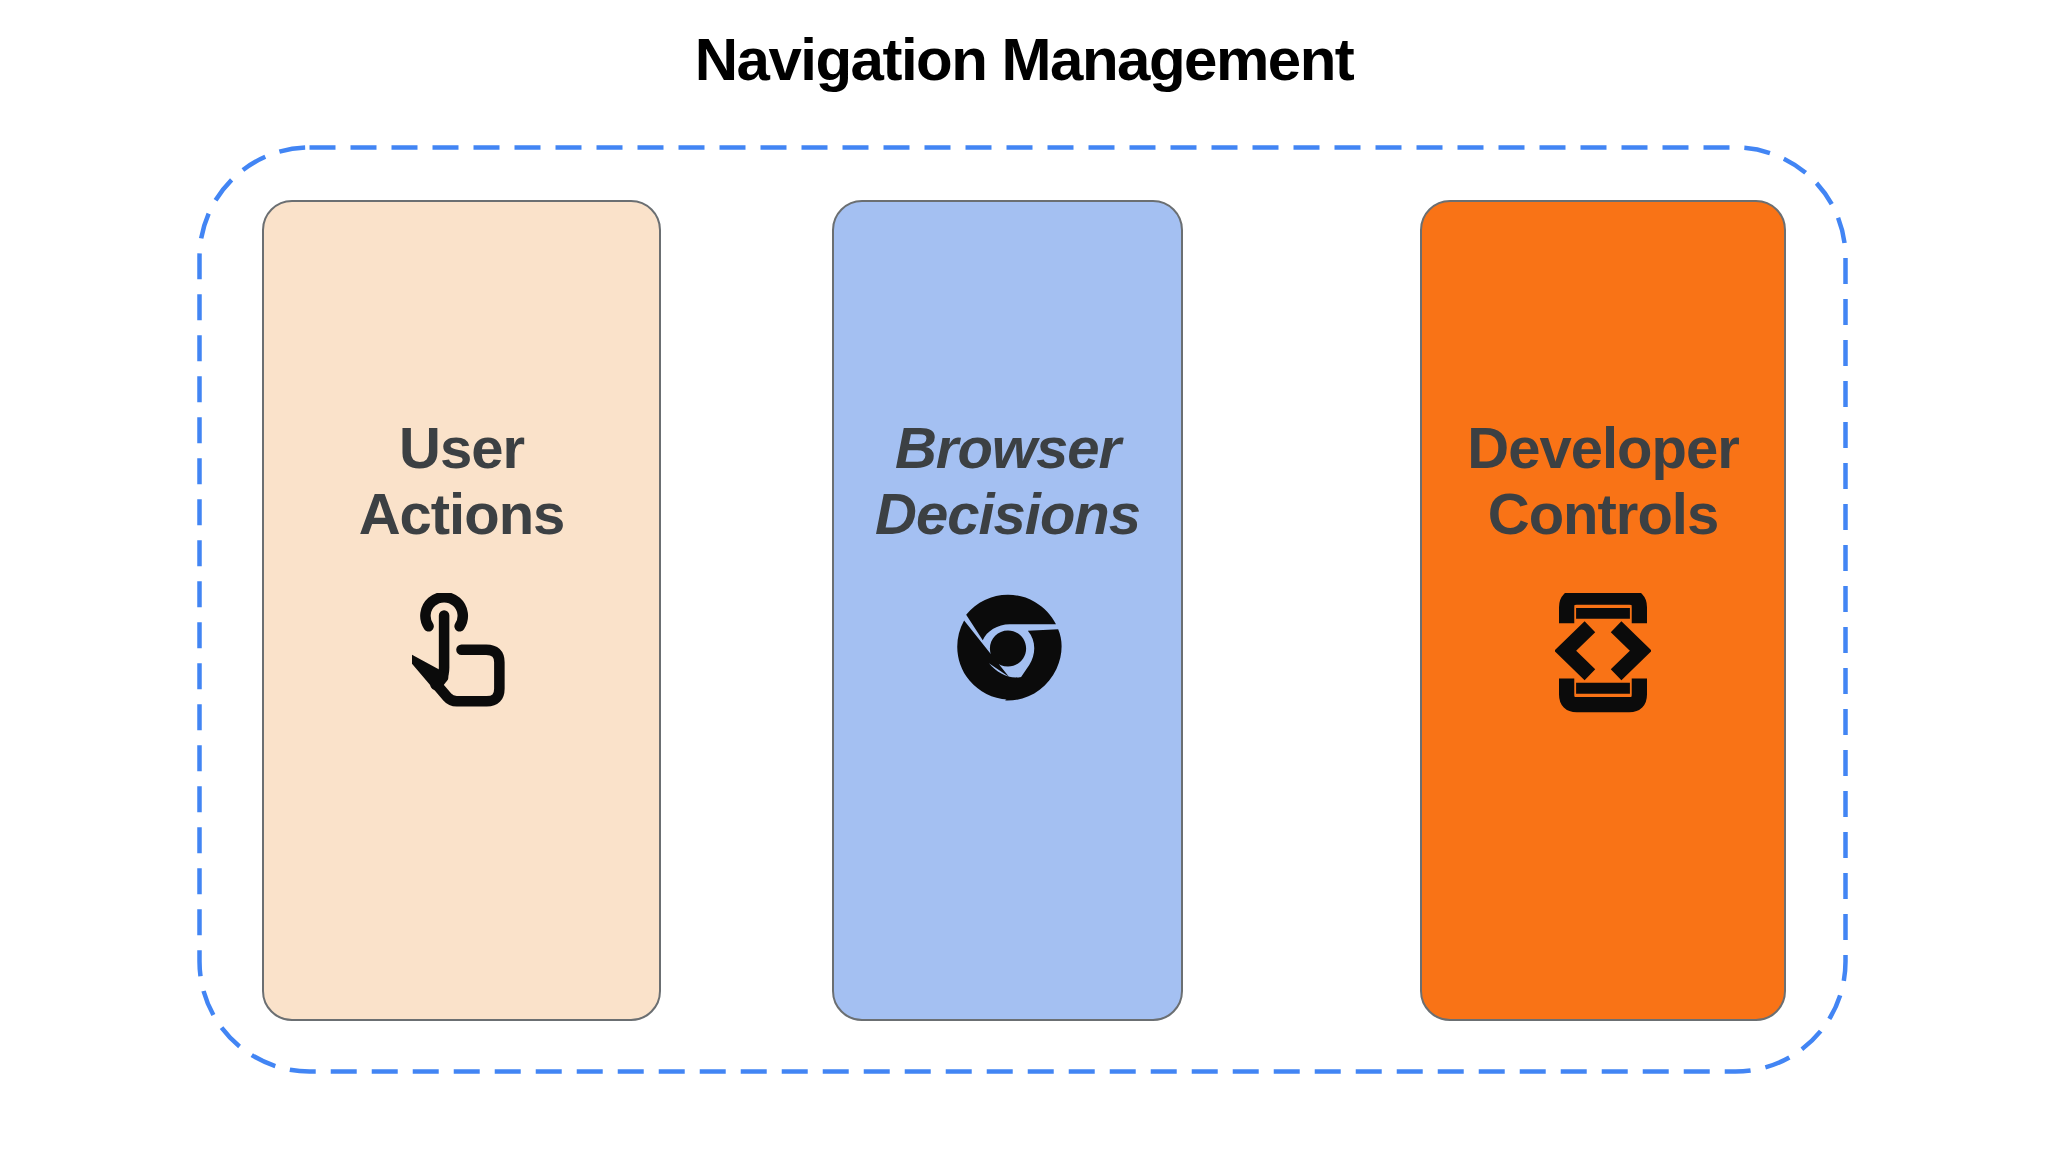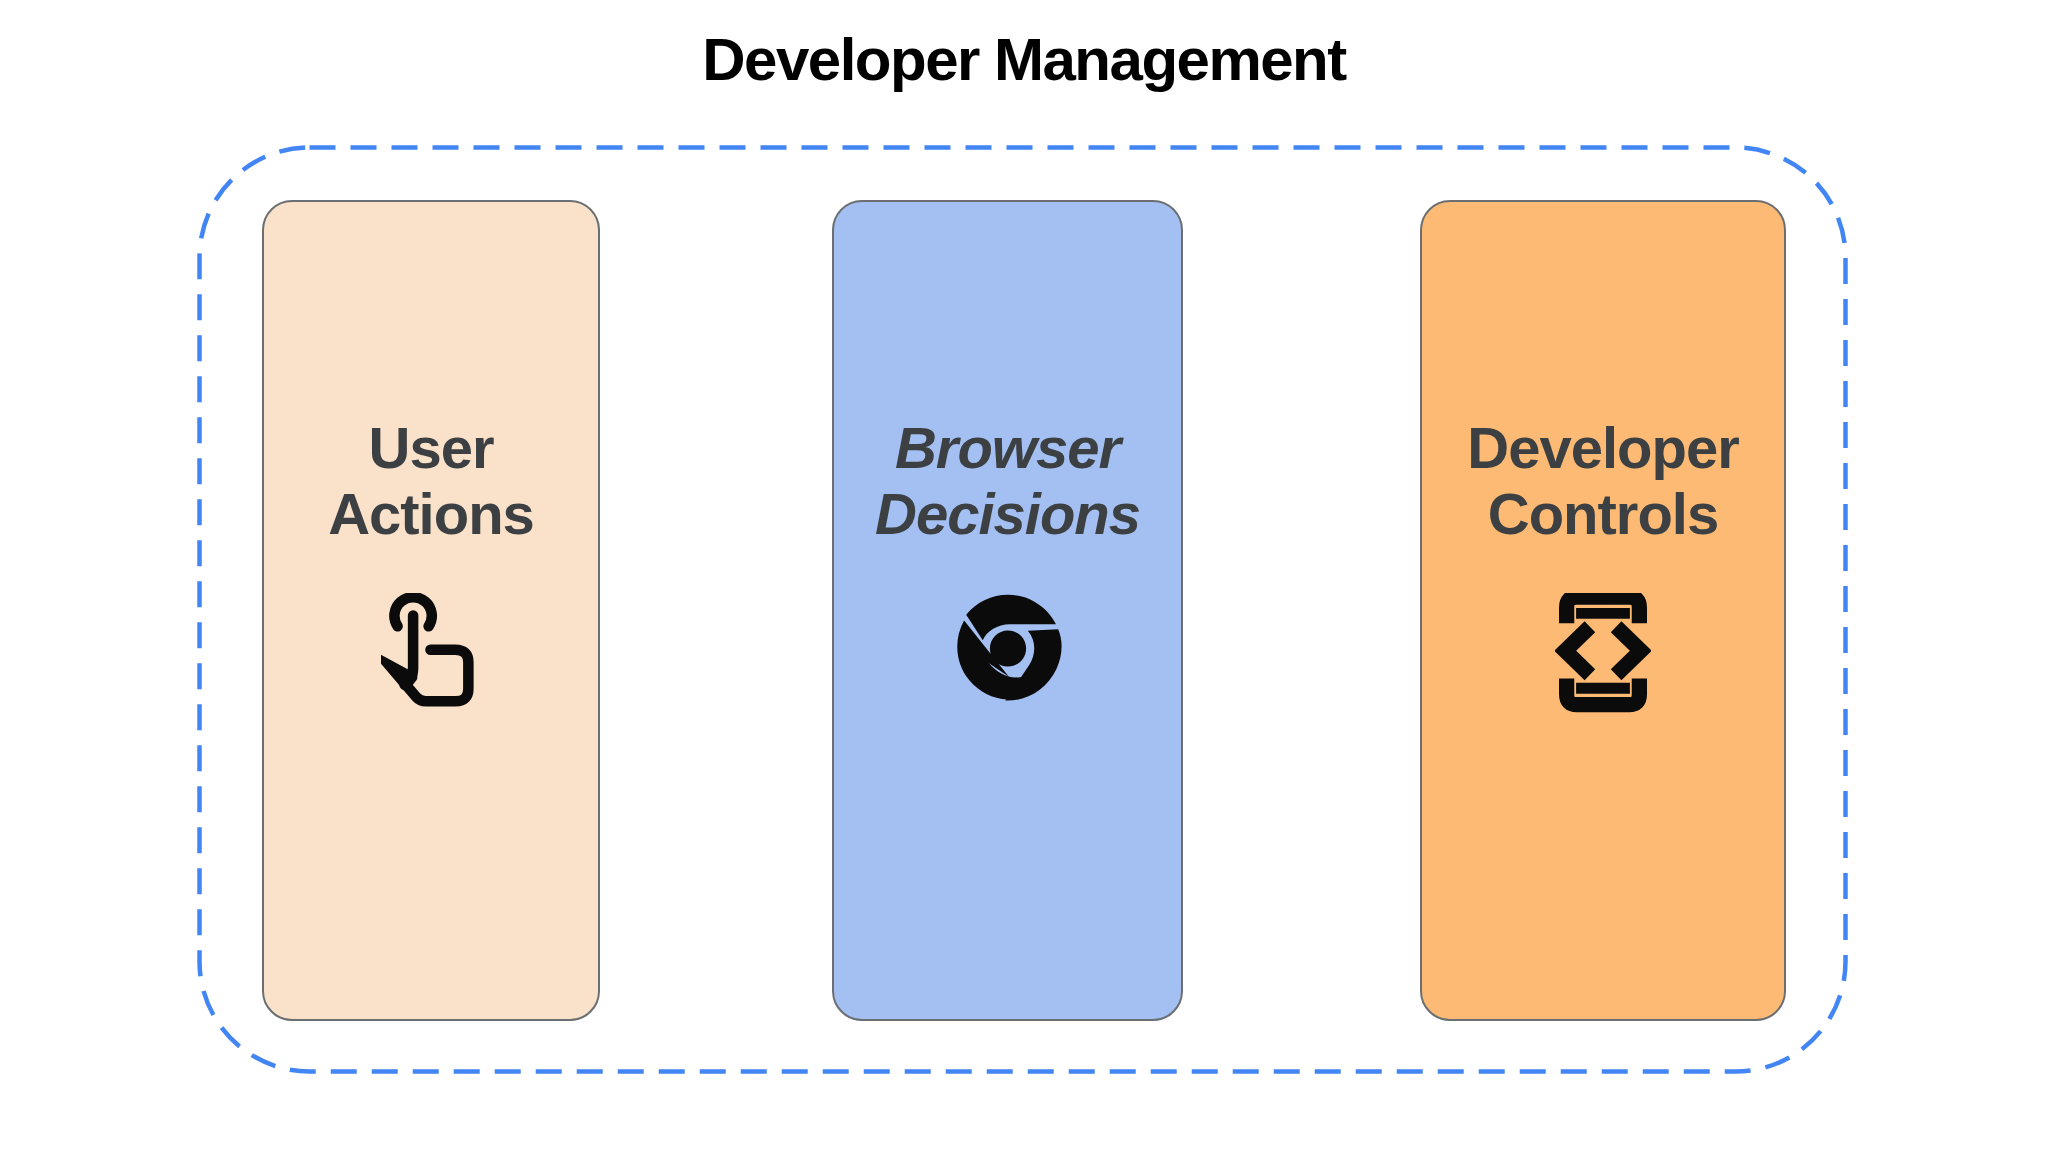--- a/index.html
+++ b/index.html
@@ -30,21 +30,21 @@
   .card {
     position: absolute;
     top: 200px;
     height: 821px;
     border-radius: 30px;
     border: 2px solid #6b6f72;
     display: flex;
     flex-direction: column;
     align-items: center;
   }
-  .card-user      { left: 262px;  width: 338px; }
+  .card-user      { left: 262px;  width: 399px; }
   .card-browser   { left: 832px;  width: 351px; font-style: italic; }
   .card-developer { left: 1420px; width: 366px; }
 
   .card-label {
     margin-top: 213px;
     font-size: 58px;
     font-weight: 700;
     line-height: 66px;
     letter-spacing: -1px;
     text-align: center;
@@ -52,21 +52,21 @@
   }
 
   .card-icon { margin-top: 46px; }
   .card-icon svg { display: block; }
 </style>
 </head>
 <body>
 
 <div class="stage">
 
-  <h1 class="diagram-title" style="color: rgb(0, 0, 0);">Developer Management</h1>
+  <h1 class="diagram-title" style="color: rgb(0, 0, 0);">Navigation Management</h1>
 
   <svg class="dashed-frame-svg" viewBox="0 0 1651 929" fill="none" xmlns="http://www.w3.org/2000/svg">
     <rect x="2.5" y="2.5" width="1646" height="924" rx="110" fill="none" stroke-width="4.5" stroke-dasharray="26 15" stroke="#4285F4"></rect>
   </svg>
 
   <div class="card card-user" style="background-color: rgb(250, 226, 202);">
     <div class="card-label" style="color: rgb(60, 64, 67);">User
 Actions</div>
     <div class="card-icon">
       <svg width="100" height="126" viewBox="1.5 2.5 19 19" xmlns="http://www.w3.org/2000/svg" fill="none" stroke="#0b0b0b">
@@ -80,21 +80,21 @@
   <div class="card card-browser" style="background-color: rgb(164, 192, 242);">
     <div class="card-label" style="color: rgb(60, 64, 67);">Browser
 Decisions</div>
     <div class="card-icon">
       <svg width="108" height="111" viewBox="0 0 496 512" xmlns="http://www.w3.org/2000/svg" fill="#0b0b0b">
         <path d="M131.5 217.5L55.1 100.1c47.6-59.2 119-91.8 192-92.1 42.3-.3 85.5 10.5 124.8 33.2 43.4 25.2 76.4 61.4 97.4 103L264 144.3c-58.1-3.4-113.4 29.3-132.5 73.2zm32.9 38.5c0 46.2 37.4 83.6 83.6 83.6s83.6-37.4 83.6-83.6-37.4-83.6-83.6-83.6-83.6 37.3-83.6 83.6zm314.9-89.2L339.6 174c37.9 44.3 38.5 108.2 6.4 157.7L235.2 496c99.4 4.4 192.1-51.2 236.3-145.6 28.9-61.2 31.4-131.5 7.8-183.6zm-227.2 219.2L45.6 127.1c-49.9 88.4-40.4 198.5 24.9 276.6 43.1 51.5 106.9 84.4 175.1 87.7l62.5-104.4c-52.5 11.5-110-17.2-148-63z"></path>
       </svg>
     </div>
   </div>
 
-  <div class="card card-developer" style="background-color: #fdba74;">
+  <div class="card card-developer" style="background-color: #f97316;">
     <div class="card-label" style="color: rgb(60, 64, 67);">Developer
 Controls</div>
     <div class="card-icon">
       <svg width="96" height="120" viewBox="5.4 4.2 13.2 16.2" xmlns="http://www.w3.org/2000/svg" fill="none" stroke="#0b0b0b">
         <path d="M7 8.2 L7 6 Q7 4.6 8.4 4.6 L15.6 4.6 Q17 4.6 17 6 L17 8.2" stroke-width="2.1"></path>
         <path d="M8.3 6.85 L15.7 6.85" stroke-width="1.5"></path>
         <path d="M7 15.8 L7 18 Q7 19.4 8.4 19.4 L15.6 19.4 Q17 19.4 17 18 L17 15.8" stroke-width="2.1"></path>
         <path d="M8.3 17.15 L15.7 17.15" stroke-width="1.5"></path>
         <path d="M10.2 8.7 L6.8 12 L10.2 15.3" stroke-width="2.1" stroke-linejoin="miter"></path>
         <path d="M13.8 8.7 L17.2 12 L13.8 15.3" stroke-width="2.1" stroke-linejoin="miter"></path>

